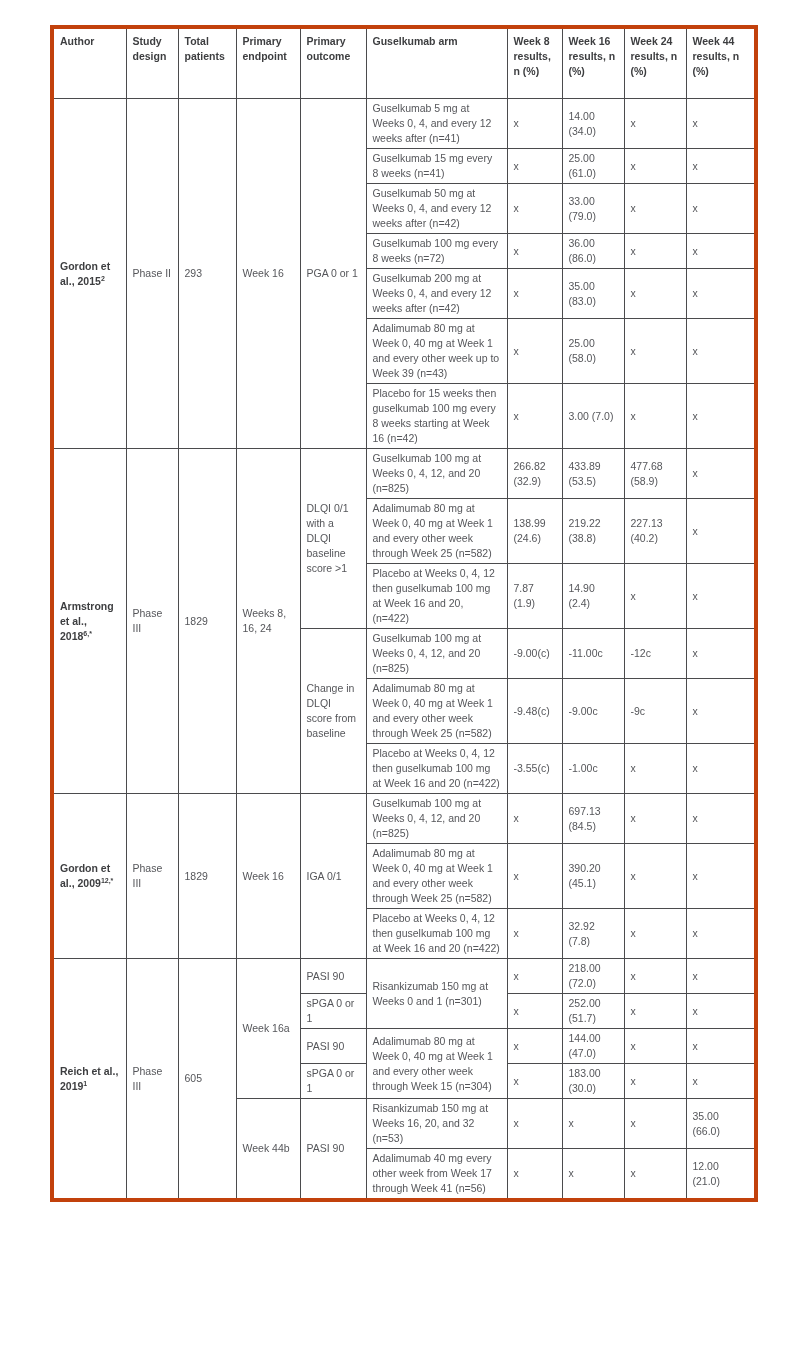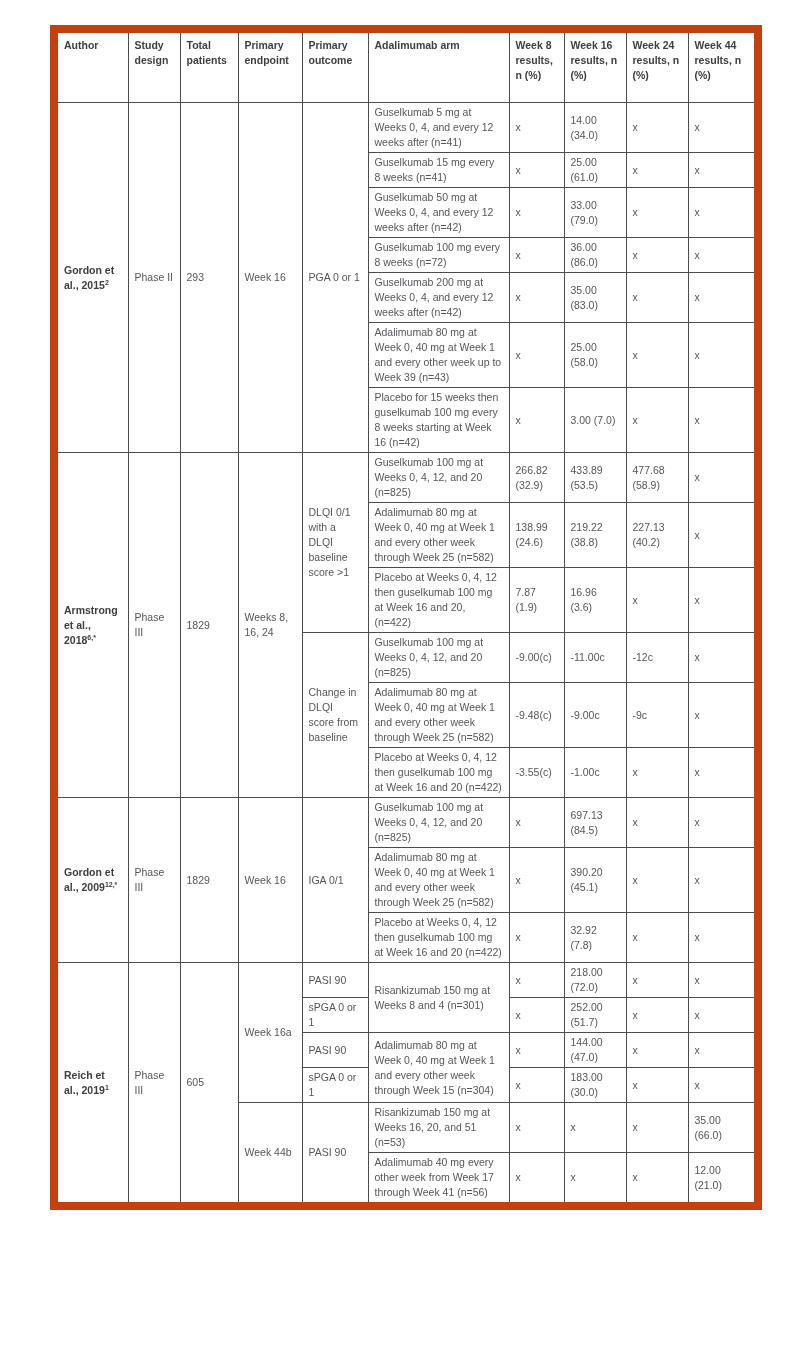--- a/index.html
+++ b/index.html
@@ -14,21 +14,21 @@
     background: #ffffff;
     font-family: "Liberation Sans", sans-serif;
   }
   table.results {
     position: absolute;
     left: 50px;
     top: 25px;
     width: 704px;
     border-collapse: collapse;
     table-layout: fixed;
-    border: 8px solid #c2410c;
+    border: 4px solid #c2410c;
     font-size: 10.5px;
     line-height: 15px;
     color: #55565a;
     background: #ffffff;
   }
   table.results th,
   table.results td {
     border: 1px solid #4b4b4d;
     padding: 2px 6px;
     overflow: hidden;
@@ -77,21 +77,21 @@
       <col style="width:62px">
       <col style="width:70px">
     </colgroup>
     <thead>
       <tr id="header-row">
           <th>Author</th>
           <th>Study design</th>
           <th>Total patients</th>
           <th>Primary endpoint</th>
           <th>Primary outcome</th>
-          <th>Adalimumab arm</th>
+          <th>Guselkumab arm</th>
           <th>Week 8 results, n (%)</th>
           <th>Week 16 results, n (%)</th>
           <th>Week 24 results, n (%)</th>
           <th>Week 44 results, n (%)</th>
         </tr>
     </thead>
     <tbody id="table-body">
         <tr>
           <td class="info author" rowspan="7"><span>Gordon et al., 2015</span><sup class="cite">2</sup></td>
           <td class="info" rowspan="7">Phase II</td>
@@ -161,21 +161,21 @@
         <tr>
           <td class="arm">Adalimumab 80 mg at Week 0, 40 mg at Week 1 and every other week through Week 25 (n=582)</td>
           <td class="num">138.99 (24.6)</td>
           <td class="num">219.22 (38.8)</td>
           <td class="num">227.13 (40.2)</td>
           <td class="num">x</td>
         </tr>
         <tr>
           <td class="arm">Placebo at Weeks 0, 4, 12 then guselkumab 100 mg at Week 16 and 20, (n=422)</td>
           <td class="num">7.87 (1.9)</td>
-          <td class="num">16.96 (3.6)</td>
+          <td class="num">14.90 (2.4)</td>
           <td class="num">x</td>
           <td class="num">x</td>
         </tr>
         <tr>
           <td class="info" rowspan="3">Change in DLQI score from baseline</td>
           <td class="arm">Guselkumab 100 mg at Weeks 0, 4, 12, and 20 (n=825)</td>
           <td class="num">-9.00(c)</td>
           <td class="num">-11.00c</td>
           <td class="num">-12c</td>
           <td class="num">x</td>
@@ -219,21 +219,21 @@
           <td class="num">32.92 (7.8)</td>
           <td class="num">x</td>
           <td class="num">x</td>
         </tr>
         <tr>
           <td class="info author" rowspan="6"><span>Reich et al., 2019</span><sup class="cite">1</sup></td>
           <td class="info" rowspan="6">Phase III</td>
           <td class="info" rowspan="6">605</td>
           <td class="info" rowspan="4">Week 16a</td>
           <td class="info">PASI 90</td>
-          <td class="arm" rowspan="2">Risankizumab 150 mg at Weeks 8 and 4 (n=301)</td>
+          <td class="arm" rowspan="2">Risankizumab 150 mg at Weeks 0 and 1 (n=301)</td>
           <td class="num">x</td>
           <td class="num">218.00 (72.0)</td>
           <td class="num">x</td>
           <td class="num">x</td>
         </tr>
         <tr>
           <td class="info">sPGA 0 or 1</td>
           <td class="num">x</td>
           <td class="num">252.00 (51.7)</td>
           <td class="num">x</td>
@@ -250,21 +250,21 @@
         <tr>
           <td class="info">sPGA 0 or 1</td>
           <td class="num">x</td>
           <td class="num">183.00 (30.0)</td>
           <td class="num">x</td>
           <td class="num">x</td>
         </tr>
         <tr>
           <td class="info" rowspan="2">Week 44b</td>
           <td class="info" rowspan="2">PASI 90</td>
-          <td class="arm">Risankizumab 150 mg at Weeks 16, 20, and 51 (n=53)</td>
+          <td class="arm">Risankizumab 150 mg at Weeks 16, 20, and 32 (n=53)</td>
           <td class="num">x</td>
           <td class="num">x</td>
           <td class="num">x</td>
           <td class="num">35.00 (66.0)</td>
         </tr>
         <tr>
           <td class="arm">Adalimumab 40 mg every other week from Week 17 through Week 41 (n=56)</td>
           <td class="num">x</td>
           <td class="num">x</td>
           <td class="num">x</td>

